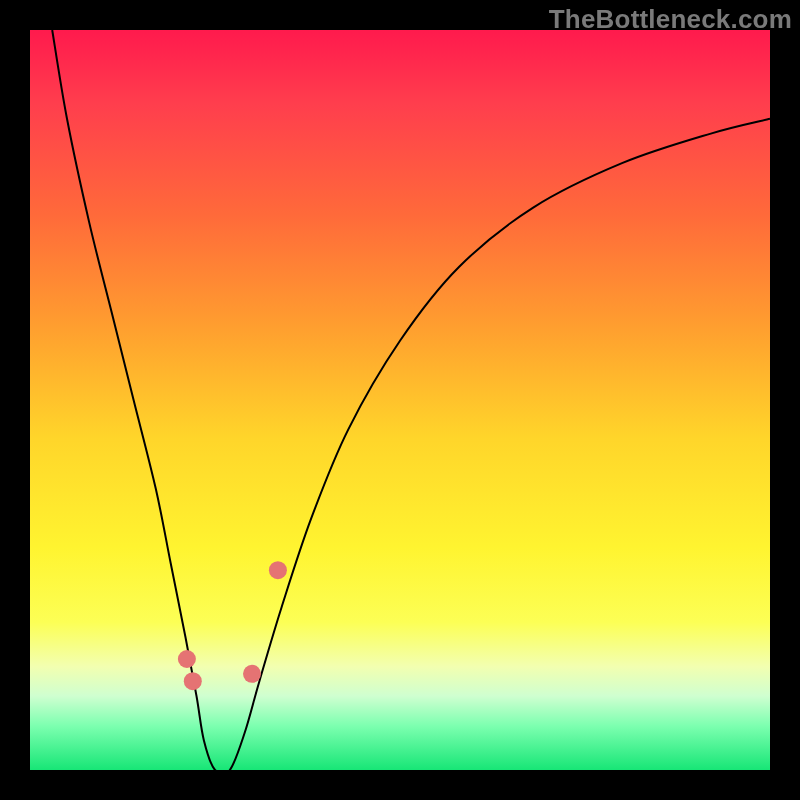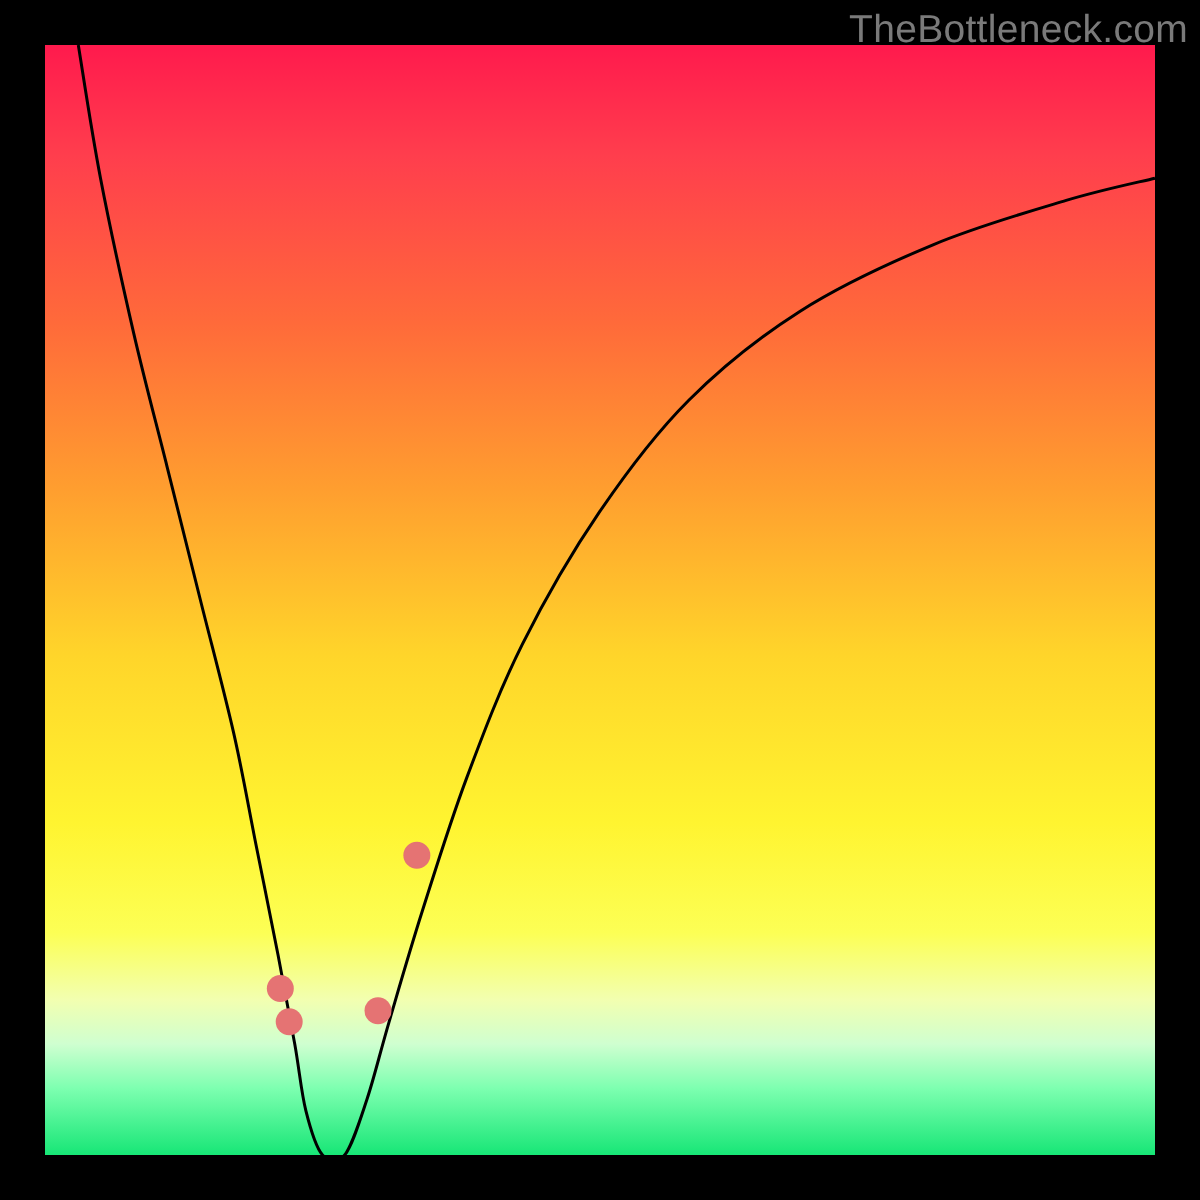--- a/index.html
+++ b/index.html
@@ -32,21 +32,21 @@
       #17e676 100%
     );
   }
   .watermark {
     position: absolute;
     top: 4px;
     right: 8px;
     color: #7a7a7a;
     font-size: 26px;
     letter-spacing: 0.2px;
-    font-weight: 400;
+    font-weight: 700;
     user-select: none;
   }
   svg.curve-layer {
     position: absolute;
     left: 0;
     top: 0;
     width: 740px;
     height: 740px;
     overflow: visible;
   }

